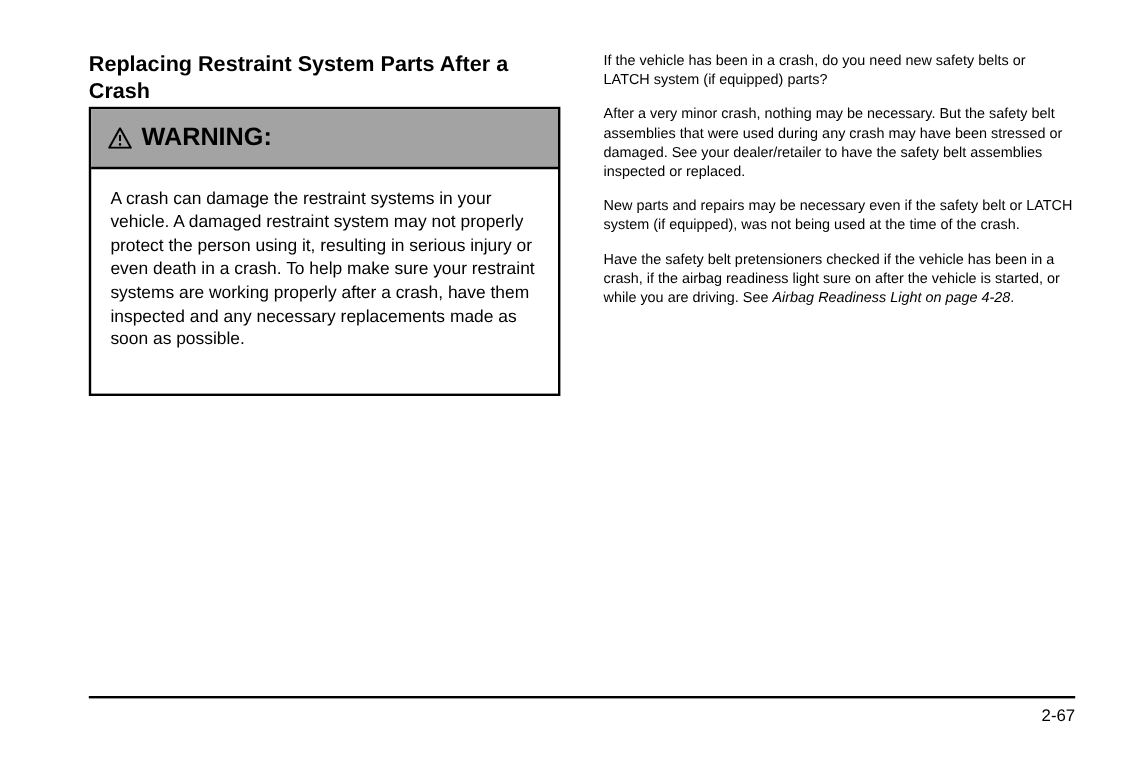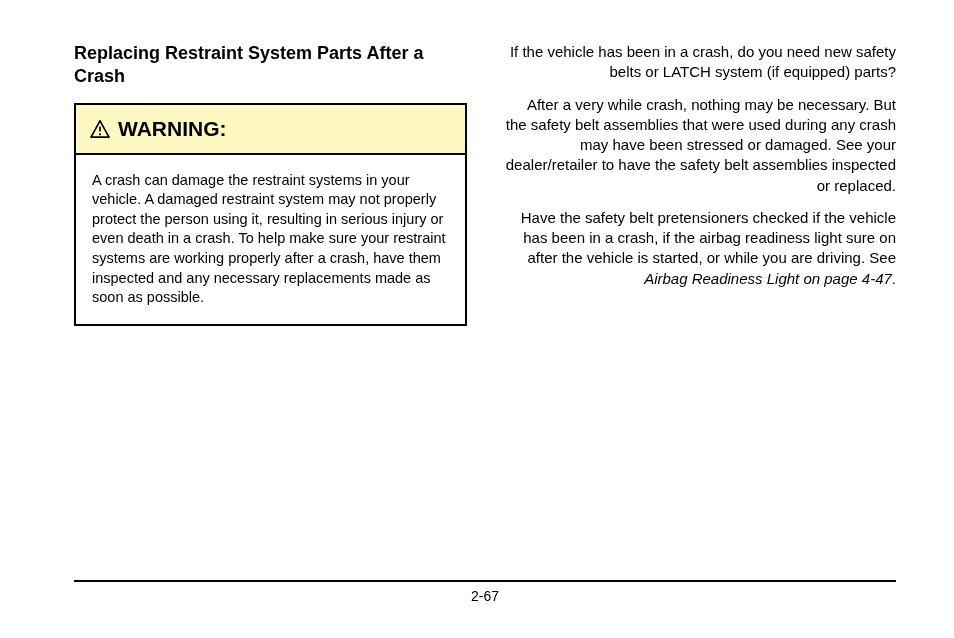--- a/index.html
+++ b/index.html
@@ -18,64 +18,62 @@
     gap: 36px;
   }
   .col {
     flex: 1;
     min-width: 0;
   }
   .heading {
     font-size: 18px;
     font-weight: bold;
     line-height: 1.3;
-    margin-bottom: 14px;
   }
   .warning-box {
     border: 2px solid #000;
   }
   .warning-head {
-    background: #fef9c3;
+    background: #a3a3a3;
     border-bottom: 2px solid #000;
     padding: 12px 14px;
     display: flex;
     align-items: center;
     font-size: 21px;
     font-weight: bold;
   }
   .warn-tri {
     width: 20px;
     height: 18px;
     margin-right: 8px;
   }
   .warning-body {
-    padding: 16px 16px 16px 16px;
+    padding: 16px 16px 34px 16px;
     font-size: 14.5px;
     line-height: 1.35;
   }
   .col-right p {
-    font-size: 15px;
+    font-size: 12px;
     line-height: 1.35;
     margin-bottom: 12px;
-    text-align: right;
   }
   .xref-em { font-style: italic; }
   .footer {
     position: absolute;
     left: 74px;
     right: 58px;
     bottom: 34px;
   }
   .rule {
     border: none;
     border-top: 2.5px solid #000;
     margin-bottom: 6px;
   }
   .pagenum {
-    text-align: center;
+    text-align: right;
     font-size: 14px;
   }
 </style>
 </head>
 <body>
 
 <div class="page">
   <div class="col">
     <h2 class="heading">Replacing Restraint System Parts After a Crash</h2>
     <div class="warning-box">
@@ -86,23 +84,24 @@
           <circle cx="12" cy="17.5" r="1.3" fill="#000"></circle>
         </svg>
         <span>WARNING:</span>
       </div>
       <div class="warning-body">A crash can damage the restraint systems in your vehicle. A damaged restraint system may not properly protect the person using it, resulting in serious injury or even death in a crash. To help make sure your restraint systems are working properly after a crash, have them inspected and any necessary replacements made as soon as possible.</div>
     </div>
   </div>
 
   <div class="col col-right">
     <p>If the vehicle has been in a crash, do you need new safety belts or LATCH system (if equipped) parts?</p>
-    <p>After a very while crash, nothing may be necessary. But the safety belt assemblies that were used during any crash may have been stressed or damaged. See your dealer/retailer to have the safety belt assemblies inspected or replaced.</p>
+    <p>After a very minor crash, nothing may be necessary. But the safety belt assemblies that were used during any crash may have been stressed or damaged. See your dealer/retailer to have the safety belt assemblies inspected or replaced.</p>
+    <p>New parts and repairs may be necessary even if the safety belt or LATCH system (if equipped), was not being used at the time of the crash.</p>
     <p>
-      <span>Have the safety belt pretensioners checked if the vehicle has been in a crash, if the airbag readiness light sure on after the vehicle is started, or while you are driving. See </span><span class="xref-em">Airbag Readiness Light</span><span class="xref-em"> on page 4-47</span><span>.</span>
+      <span>Have the safety belt pretensioners checked if the vehicle has been in a crash, if the airbag readiness light sure on after the vehicle is started, or while you are driving. See </span><span class="xref-em">Airbag Readiness Light</span><span class="xref-em"> on page 4-28</span><span>.</span>
     </p>
   </div>
 </div>
 
 <div class="footer">
   <hr class="rule">
   <div class="pagenum">2-67</div>
 </div>
 
 </body></html>

